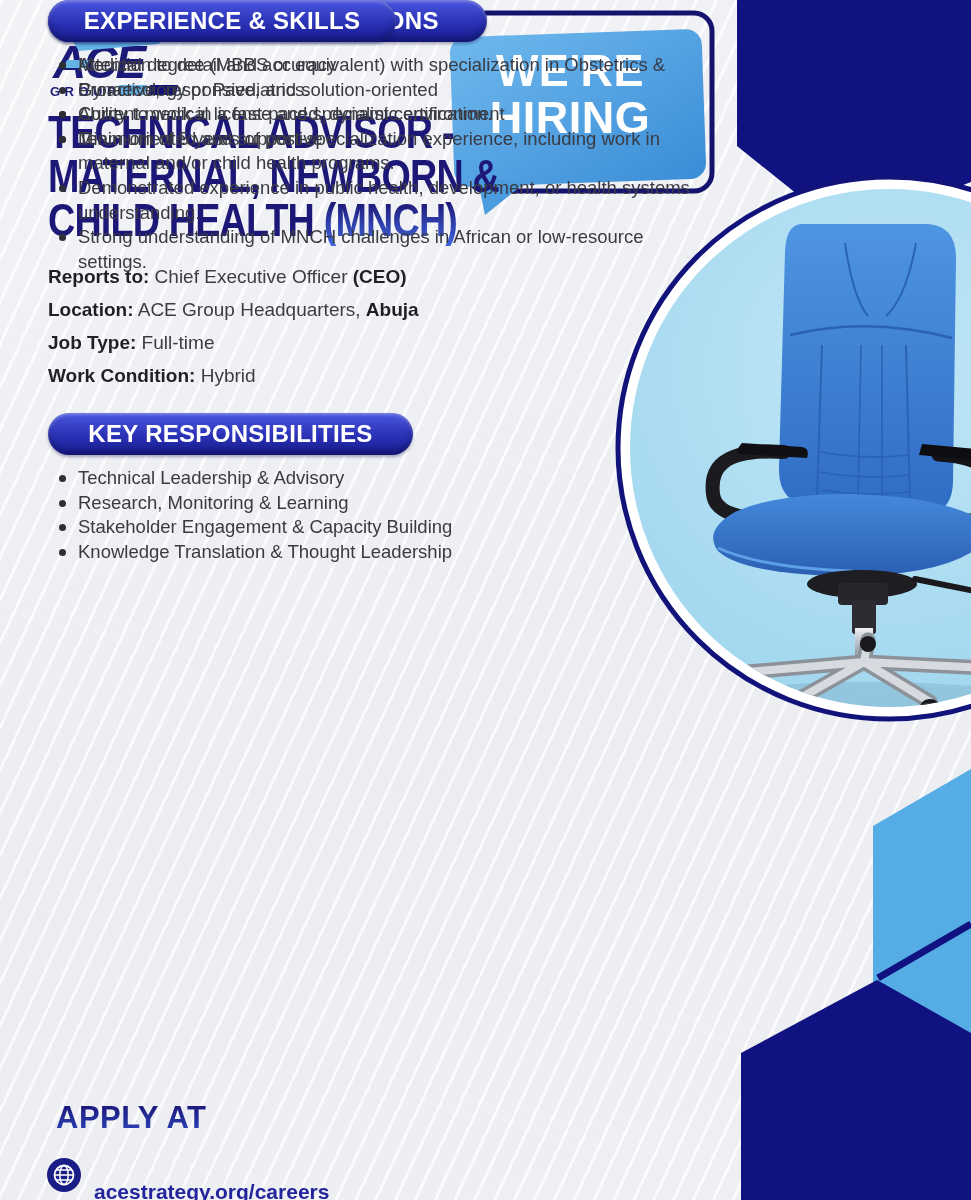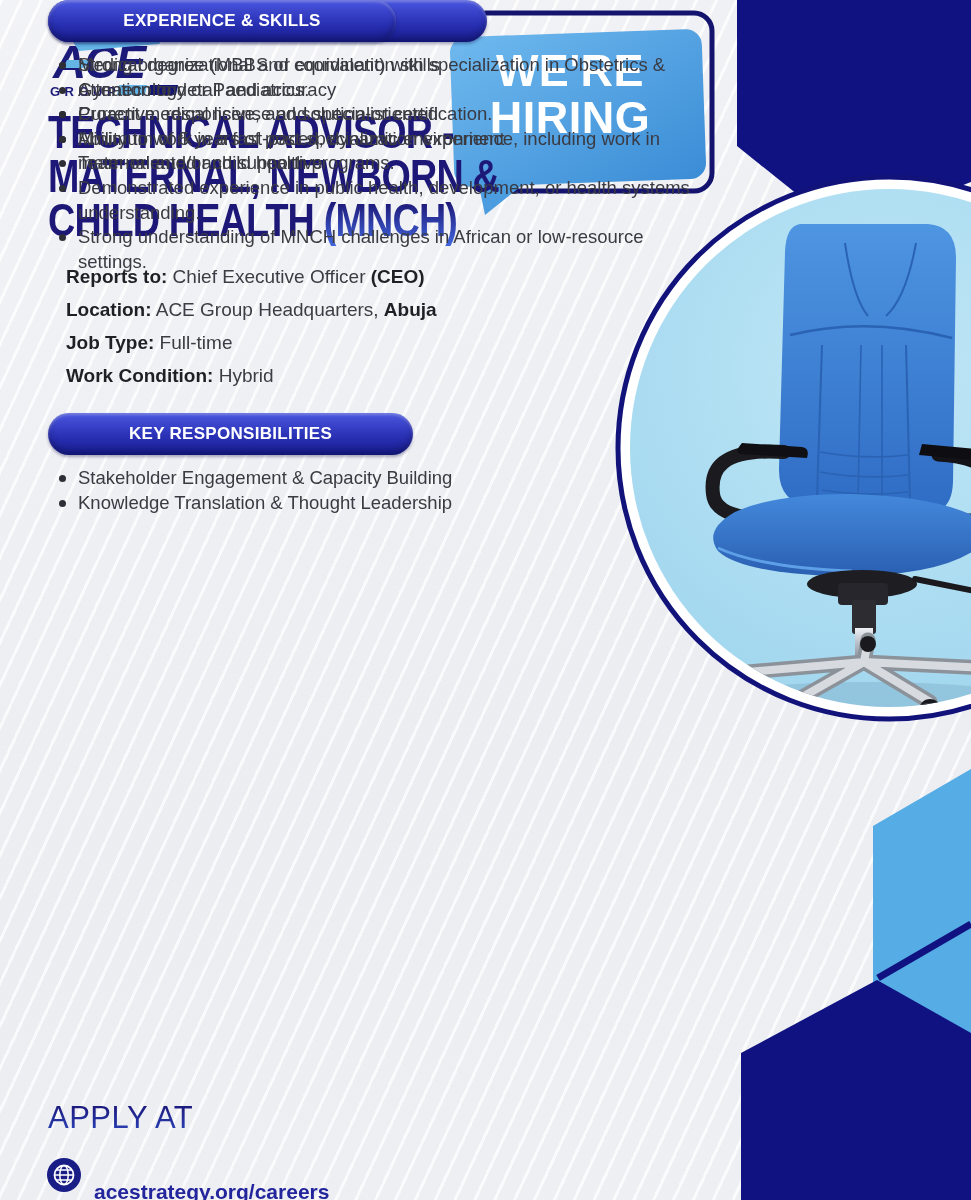--- a/index.html
+++ b/index.html
@@ -31,45 +31,45 @@
     position:absolute;left:48px;top:110px;z-index:3;
     font-weight:700;font-size:46px;line-height:44px;letter-spacing:-1px;
     color:#1d1877;transform:scaleX(.82);transform-origin:left top;white-space:nowrap;
   }
   .title .mnch{
     background:linear-gradient(180deg,#1d1877 15%,#3f62d8 95%);
     -webkit-background-clip:text;background-clip:text;color:transparent;
   }
 
   
-  .meta{position:absolute;left:48px;top:260px;z-index:3;font-size:19px;color:#3c3c44;margin-left:18px;}
+  .meta{position:absolute;left:48px;top:260px;z-index:3;font-size:19px;color:#3c3c44;}
   .meta .row{height:33px;line-height:33px;}
   .meta .lbl,.meta .bold{font-weight:700;color:#1f1f26;}
 
   
   .section{position:absolute;left:48px;z-index:3;}
   .sec1{top:413px;}　.sec2{top:611px;}　.sec3{top:913px;}
   .pill{
     display:flex;align-items:center;justify-content:center;
-    height:42px;border-radius:22px;color:#fff;font-weight:700;font-size:17px;letter-spacing:.3px;
+    height:42px;border-radius:22px;color:#fff;font-weight:700;font-size:24px;letter-spacing:.3px;
     background:linear-gradient(180deg,#4a57e0 0%,#2a31b5 55%,#171c8e 100%);
     box-shadow:0 2px 3px rgba(20,20,80,.35), inset 0 -4px 7px rgba(0,0,30,.3), inset 0 2px 3px rgba(255,255,255,.28);
   }
   .w1{width:365px;text-align:right;} .w2{width:439px;} .w3{width:348px;}
   .section ul{list-style:none;margin:11px 0 0 0;padding:0 0 0 30px;max-width:615px;
     font-size:18.5px;line-height:24.6px;color:#3a3a42;}
   .section li{position:relative;}
   .section li::before{
     content:"";position:absolute;left:-19px;top:9px;width:7px;height:7px;border-radius:50%;background:#2e2e36;
   }
 
   
   .apply-label{
-    position:absolute;left:48px;top:1100px;z-index:3;
-    font-size:31px;font-weight:400;letter-spacing:.5px;
+    position:absolute;left:56px;top:1100px;z-index:3;
+    font-size:31px;font-weight:700;letter-spacing:.5px;
     background:linear-gradient(180deg,#1c1678 10%,#2c49c0 100%);
     -webkit-background-clip:text;background-clip:text;color:transparent;
   }
   .apply-row{position:absolute;left:46px;top:1145px;z-index:3;display:flex;align-items:center;gap:12px;}
   .url{font-size:21px;font-weight:700;color:#23259c;text-decoration:none;margin-top:35px;}
 </style>
 </head>
 <body>
 
 <div class="page">
@@ -197,40 +197,41 @@
   <div class="meta">
     <div class="row"><span class="lbl">Reports to:</span><span> Chief Executive Officer </span><span class="bold">(CEO)</span></div>
     <div class="row"><span class="lbl">Location:</span><span> ACE Group Headquarters, </span><span class="bold">Abuja</span></div>
     <div class="row"><span class="lbl">Job Type:</span><span> Full-time</span><span class="bold"></span></div>
     <div class="row"><span class="lbl">Work Condition:</span><span> Hybrid</span><span class="bold"></span></div>
   </div>
 
   <div class="section sec1">
     <div class="pill w1">KEY RESPONSIBILITIES</div>
     <ul>
+        <li>Technical Leadership &amp; Advisory</li>
+        <li>Research, Monitoring &amp; Learning</li>
         <li>Stakeholder Engagement &amp; Capacity Building</li>
         <li>Knowledge Translation &amp; Thought Leadership</li>
       </ul>
   </div>
 
   <div class="section sec2">
     <div class="pill w2">REQUIRED QUALIFICATIONS</div>
     <ul>
         <li>Medical degree (MBBS or equivalent) with specialization in Obstetrics &amp; Gynaecology or Paediatrics.</li>
         <li>Current medical license and specialist certification.</li>
         <li>Minimum of 5 years of post-specialization experience, including work in maternal and/or child health programs.</li>
         <li>Demonstrated experience in public health, development, or health systems understanding.</li>
         <li>Strong understanding of MNCH challenges in African or low-resource settings.</li>
       </ul>
   </div>
 
   <div class="section sec3">
     <div class="pill w3">EXPERIENCE &amp; SKILLS</div>
     <ul>
-        <li>Strong organizational and coordination skills</li>
         <li>Attention to detail and accuracy</li>
         <li>Proactive, responsive, and solution-oriented</li>
         <li>Ability to work in a fast-paced, dynamic environment</li>
         <li>Team-oriented and supportive</li>
       </ul>
   </div>
 
   <div class="apply-label">APPLY AT</div>
   <div class="apply-row">
     <svg width="36" height="36" viewBox="0 0 36 36">

